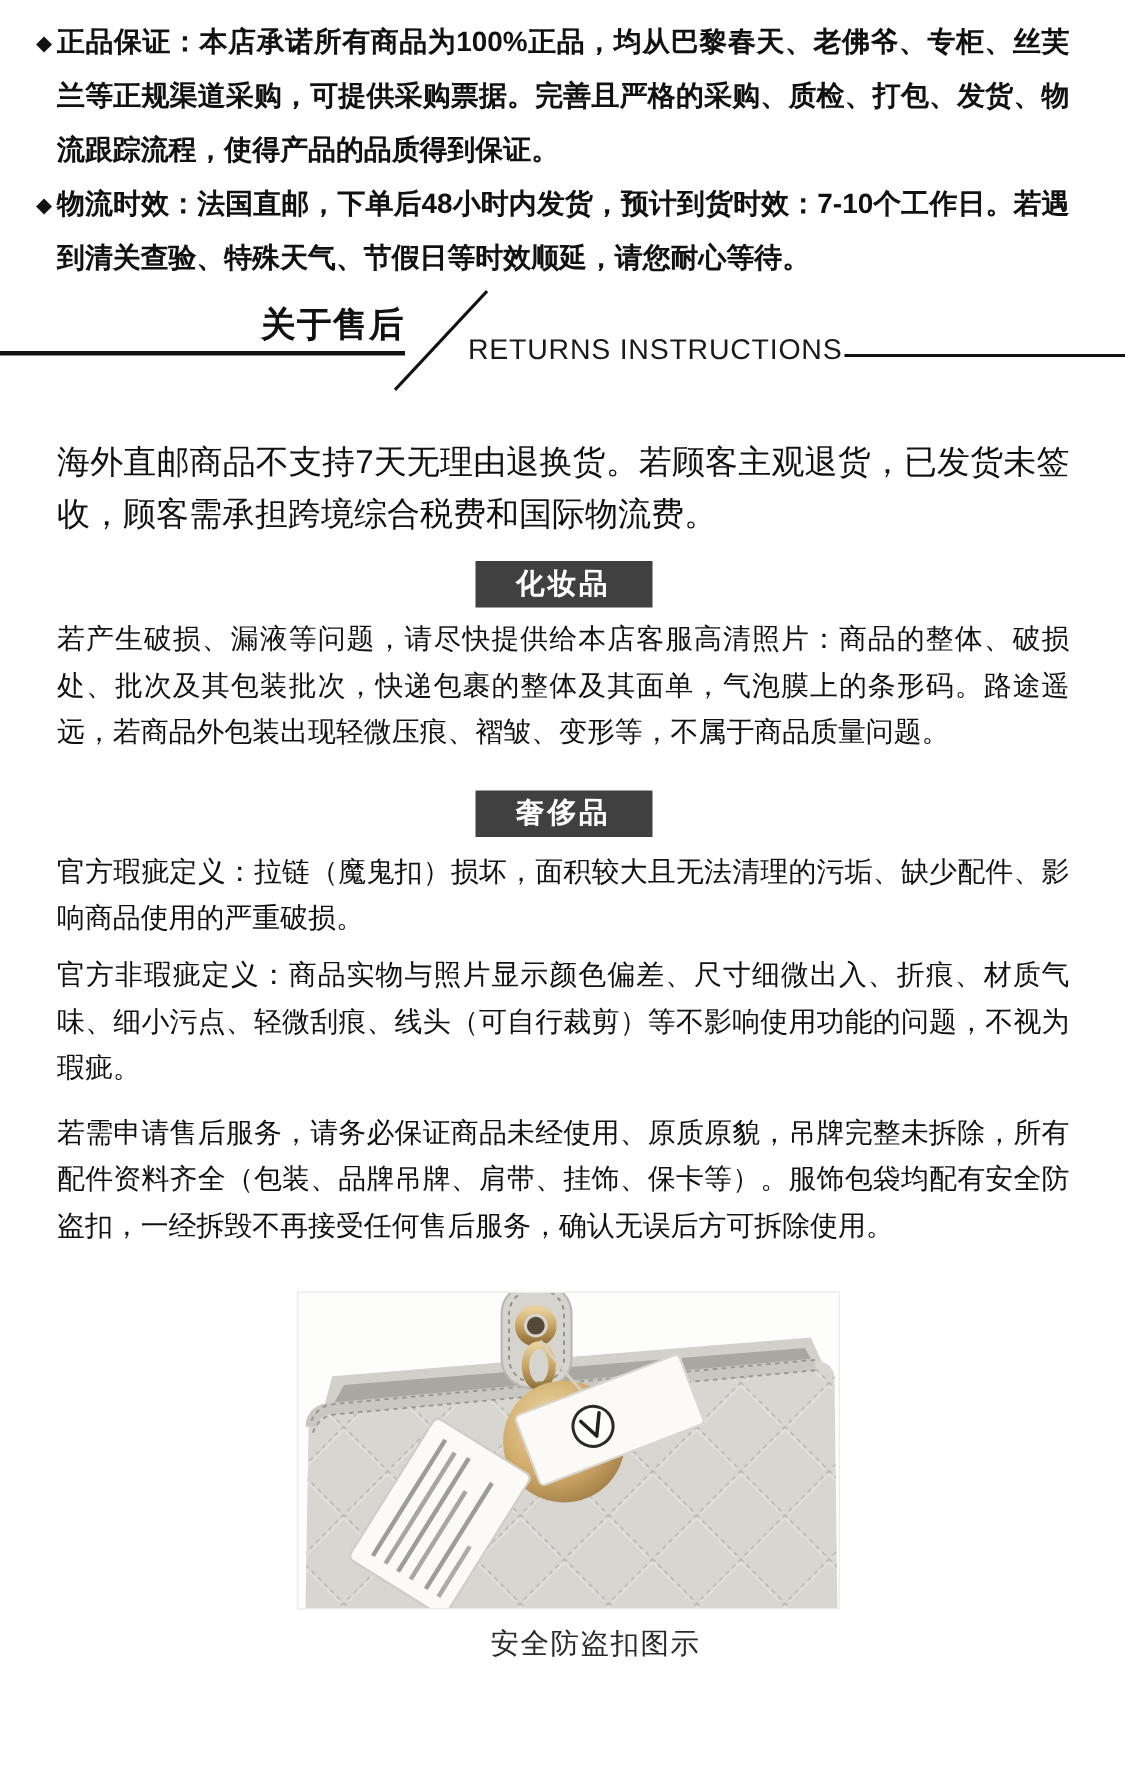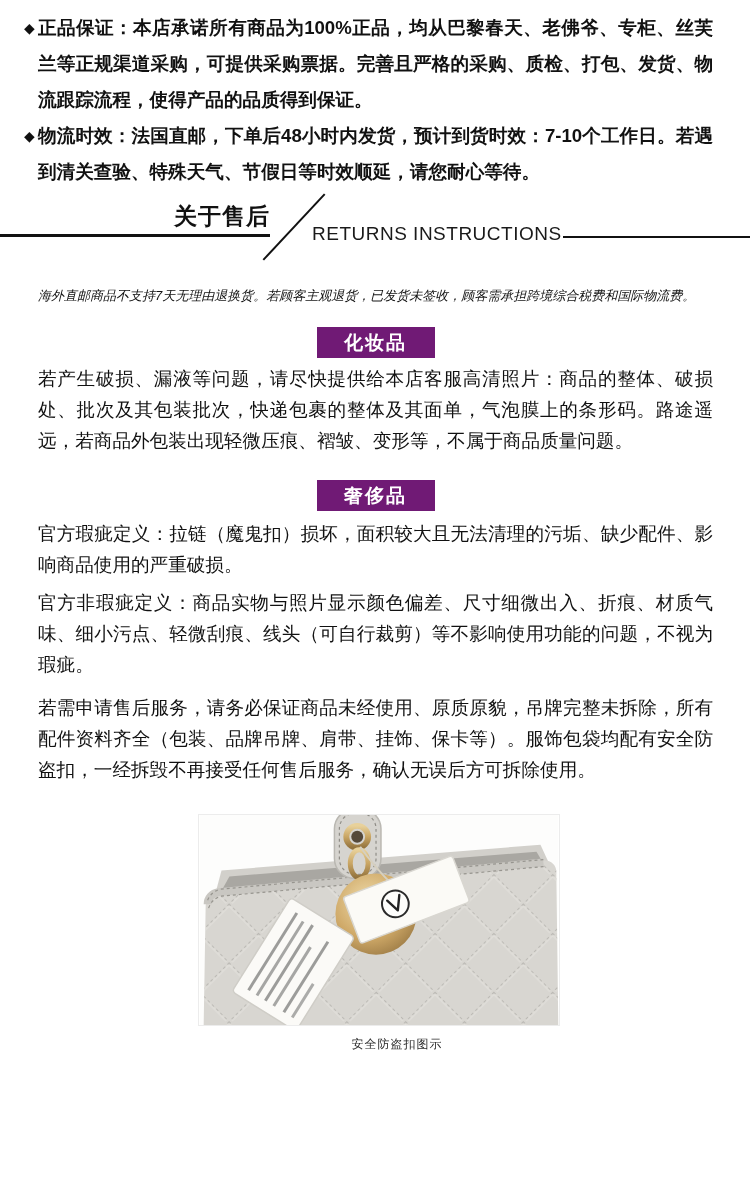--- a/index.html
+++ b/index.html
@@ -20,39 +20,39 @@
   .sec-header .line-left  { position:absolute; left:0;   top:36px; width:270px; height:3px; background:#111; }
   .sec-header .line-right { position:absolute; left:563px; top:38px; width:187px; height:2px; background:#111; }
   .sec-header .cn-title { position:absolute; left:0; top:3px; width:270px; text-align:right;
     font-size:23px; font-weight:700; letter-spacing:1px; }
   .sec-header .slash { position:absolute; left:249px; top:228px; width:90px; height:2px; background:#111;
     transform:rotate(-47deg); transform-origin:center; top:28px; }
   .sec-header .en-title { position:absolute; left:312px; top:25px; font-size:19px; font-weight:400;
     letter-spacing:0.5px; color:#1a1a1a; }
 
   
-  .intro { margin-top:12px; font-size:13px; line-height:35px; text-align:justify;font-style:italic; }
+  .intro { margin-top:24px; font-size:22px; line-height:35px; text-align:justify; }
   .sec p  { font-size:18.6px; line-height:31px; text-align:justify; }
   .cosmetics p.p1 { margin-top:13px; }
   .cosmetics p.p2 { margin-top:5px; }
   .luxury p.p1 { margin-top:7px; }
   .luxury p.p2 { margin-top:7px; }
   .luxury p.p3 { margin-top:12px; }
 
   
-  .badge { width:118px; height:31px; margin:0 auto; background:#701a75; color:#ffffff;
+  .badge { width:118px; height:31px; margin:0 auto; background:#404040; color:#ffffff;
     font-size:19px; font-weight:700; letter-spacing:2px; text-align:center; line-height:31px; }
   .badge.cosmetics-badge { margin-top:14px; }
   .badge.luxury-badge   { margin-top:24px; }
 
   
   .figure-wrap { margin-top:29px; margin-left:160px; width:364px; }
   .bag-photo { width:362px; height:212px; border:1px solid #ececec; display:block; }
   .figure-caption { margin-top:10px; width:750px; margin-left:-198px; text-align:center;
-    font-size:12px; color:#2b2b2b; letter-spacing:1px;padding-left:44px; }
+    font-size:19px; color:#2b2b2b; letter-spacing:1px;padding-left:44px; }
 </style>
 </head>
 <body>
 
 <div class="content">
 
   <div class="bullet-item">
     <span class="bullet-marker">◆</span>
     <span>正品保证：本店承诺所有商品为100%正品，均从巴黎春天、老佛爷、专柜、丝芙兰等正规渠道采购，可提供采购票据。完善且严格的采购、质检、打包、发货、物流跟踪流程，使得产品的品质得到保证。</span>
   </div>

